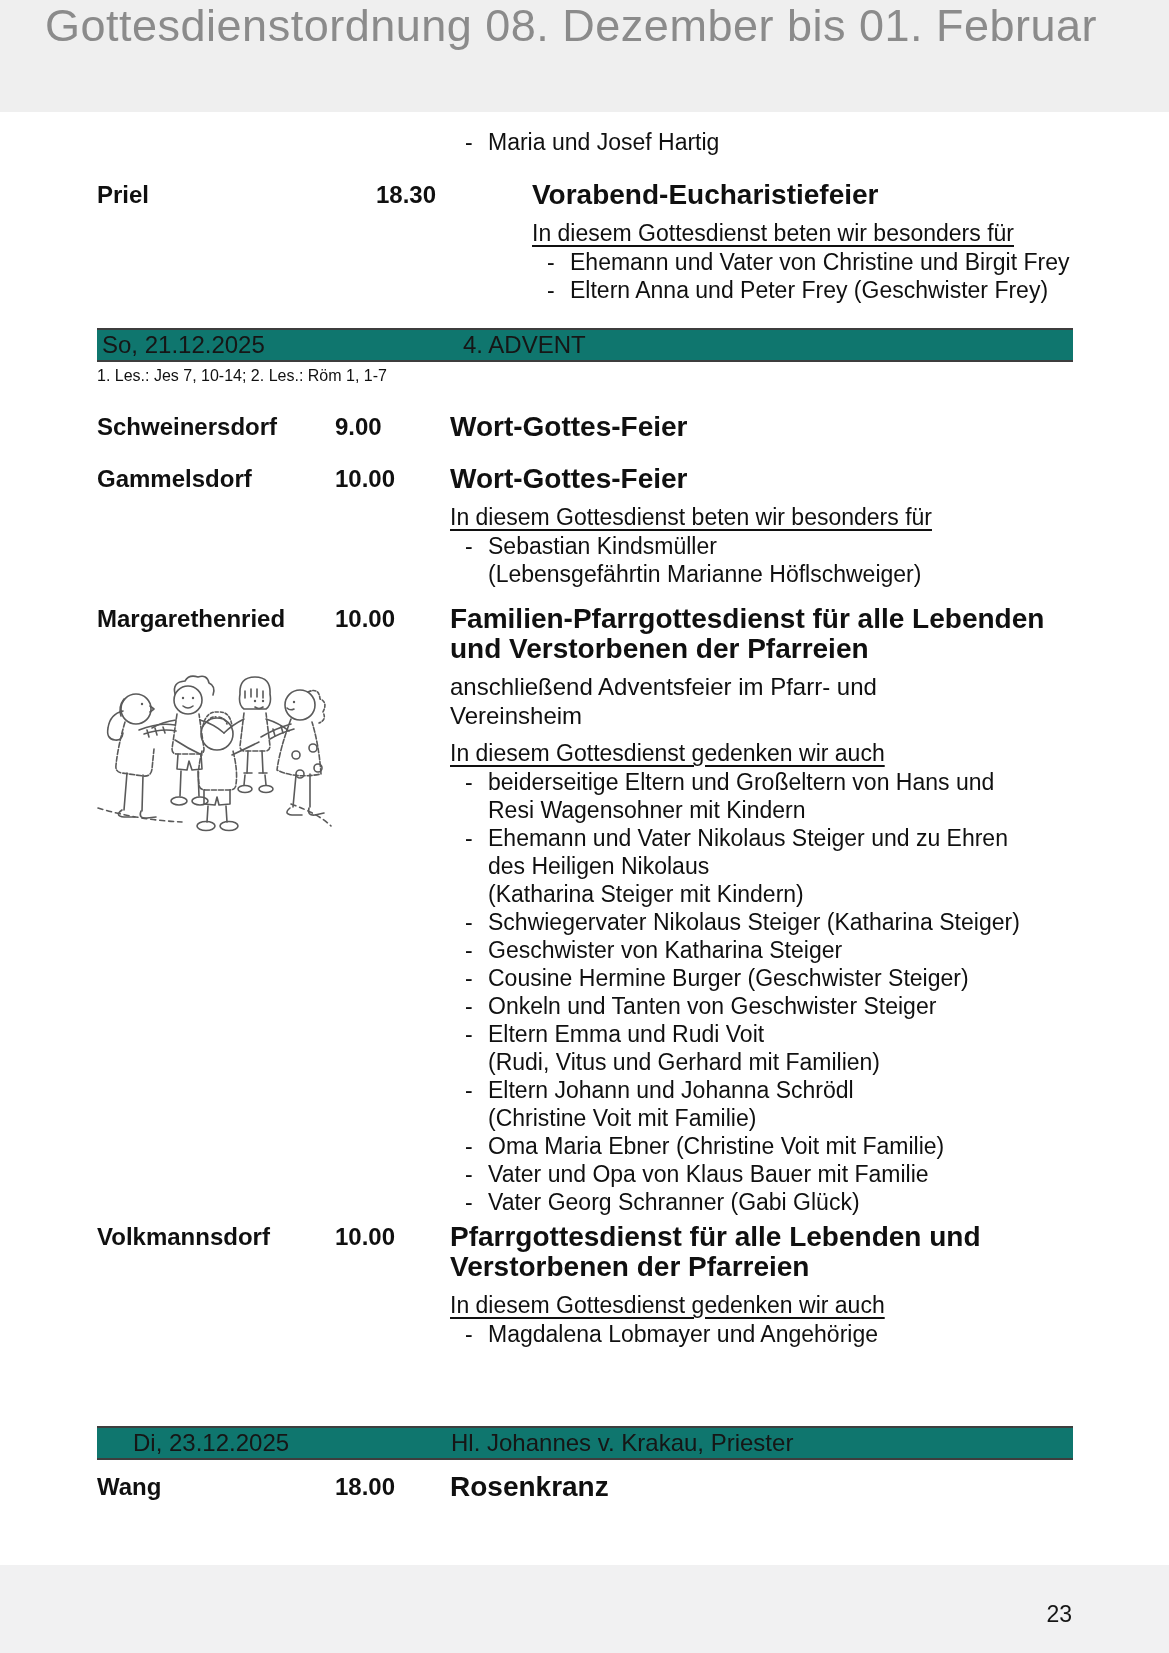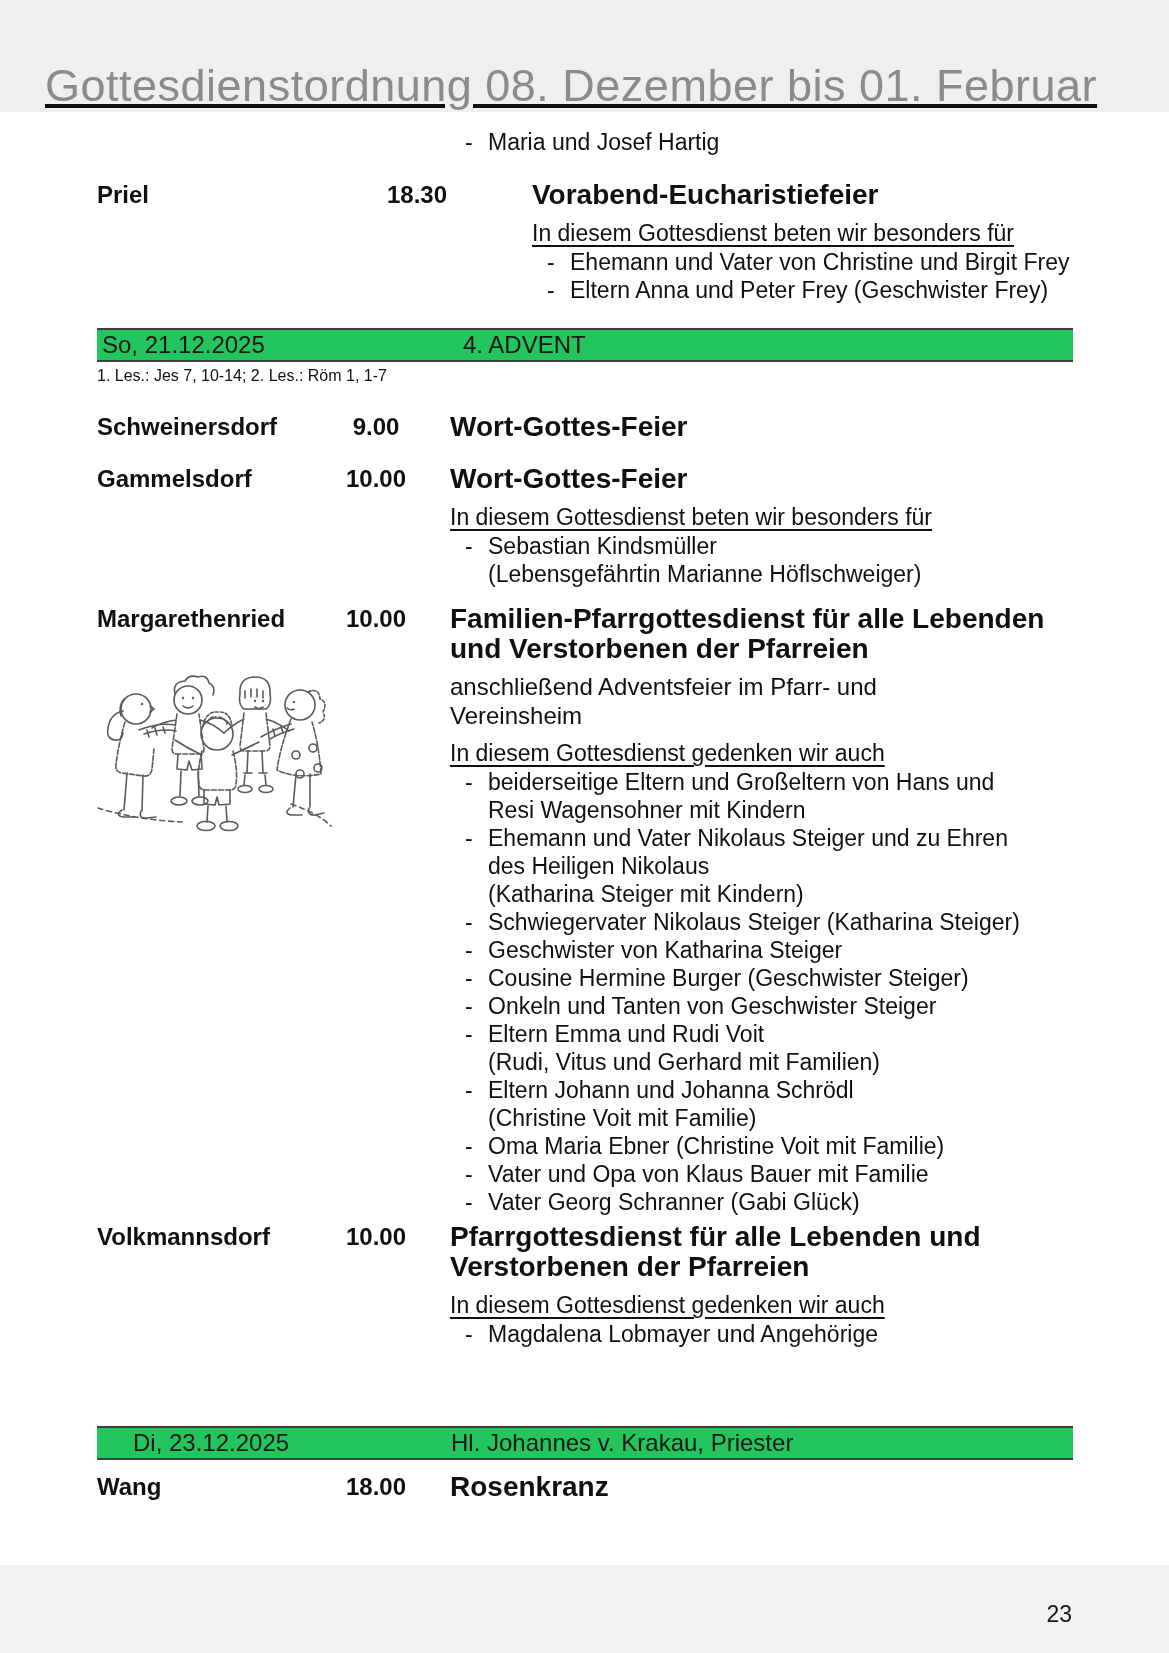--- a/index.html
+++ b/index.html
@@ -1,42 +1,42 @@
 <!DOCTYPE html>
 <html lang="de"><head>
 <meta charset="utf-8">
 <style>
   html,body{margin:0;padding:0;background:#fff;}
   .page{position:relative;width:1169px;height:1653px;background:#ffffff;overflow:hidden;
         font-family:"Liberation Sans","DejaVu Sans",sans-serif;color:#101010;}
 
   
-  .header-band{height:112px;background:#efefef;display:flex;align-items:flex-end;text-decoration:underline;}
+  .header-band{height:112px;background:#efefef;display:flex;align-items:flex-start;}
   .header-band h1{margin:0;padding-left:45px;font-size:45px;font-weight:400;color:#8b8b8b;letter-spacing:.5px;white-space:nowrap;}
 
   
   main{padding:0 96px 0 97px;}
 
   
   .entry{display:grid;grid-template-columns:238px 82px auto;}
   .place{font-weight:bold;font-size:24px;line-height:30px;}
-  .time{font-weight:bold;font-size:24px;line-height:30px;text-align:center;}
+  .time{font-weight:bold;font-size:24px;line-height:30px;text-align:left;}
   .desc{padding-left:33px;}
   .title-line{font-weight:bold;font-size:28px;line-height:30px;white-space:nowrap;}
   .subtitle-block{margin-top:8px;}
   .subtitle-line{font-size:24px;line-height:29px;white-space:nowrap;}
   .intro{margin-top:8px;font-size:23px;line-height:30px;white-space:nowrap;}
   .intro .intro-text{text-decoration:underline;text-decoration-thickness:2px;text-underline-offset:4px;}
   ul.items{list-style:none;margin:0;padding:0 0 0 15px;}
   ul.items li{display:grid;grid-template-columns:23px auto;font-size:23px;line-height:28px;}
   .item-line{white-space:nowrap;}
   .dash{display:block;}
 
   
-  .datebar{display:flex;align-items:center;height:30px;background:#22c55e;
+  .datebar{display:flex;align-items:center;height:30px;background:#0f766e;
            border-top:2px solid #3e3e3e;border-bottom:2px solid #3e3e3e;
            padding-left:5px;font-size:24px;color:#161616;}
   .db-date{flex:0 0 318px;white-space:nowrap;}
   .db-event{white-space:nowrap;}
   #sec-2 .db-event{padding-left:43px;}
 
   
   .lessons{font-size:16px;line-height:19px;white-space:nowrap;}
 
   

